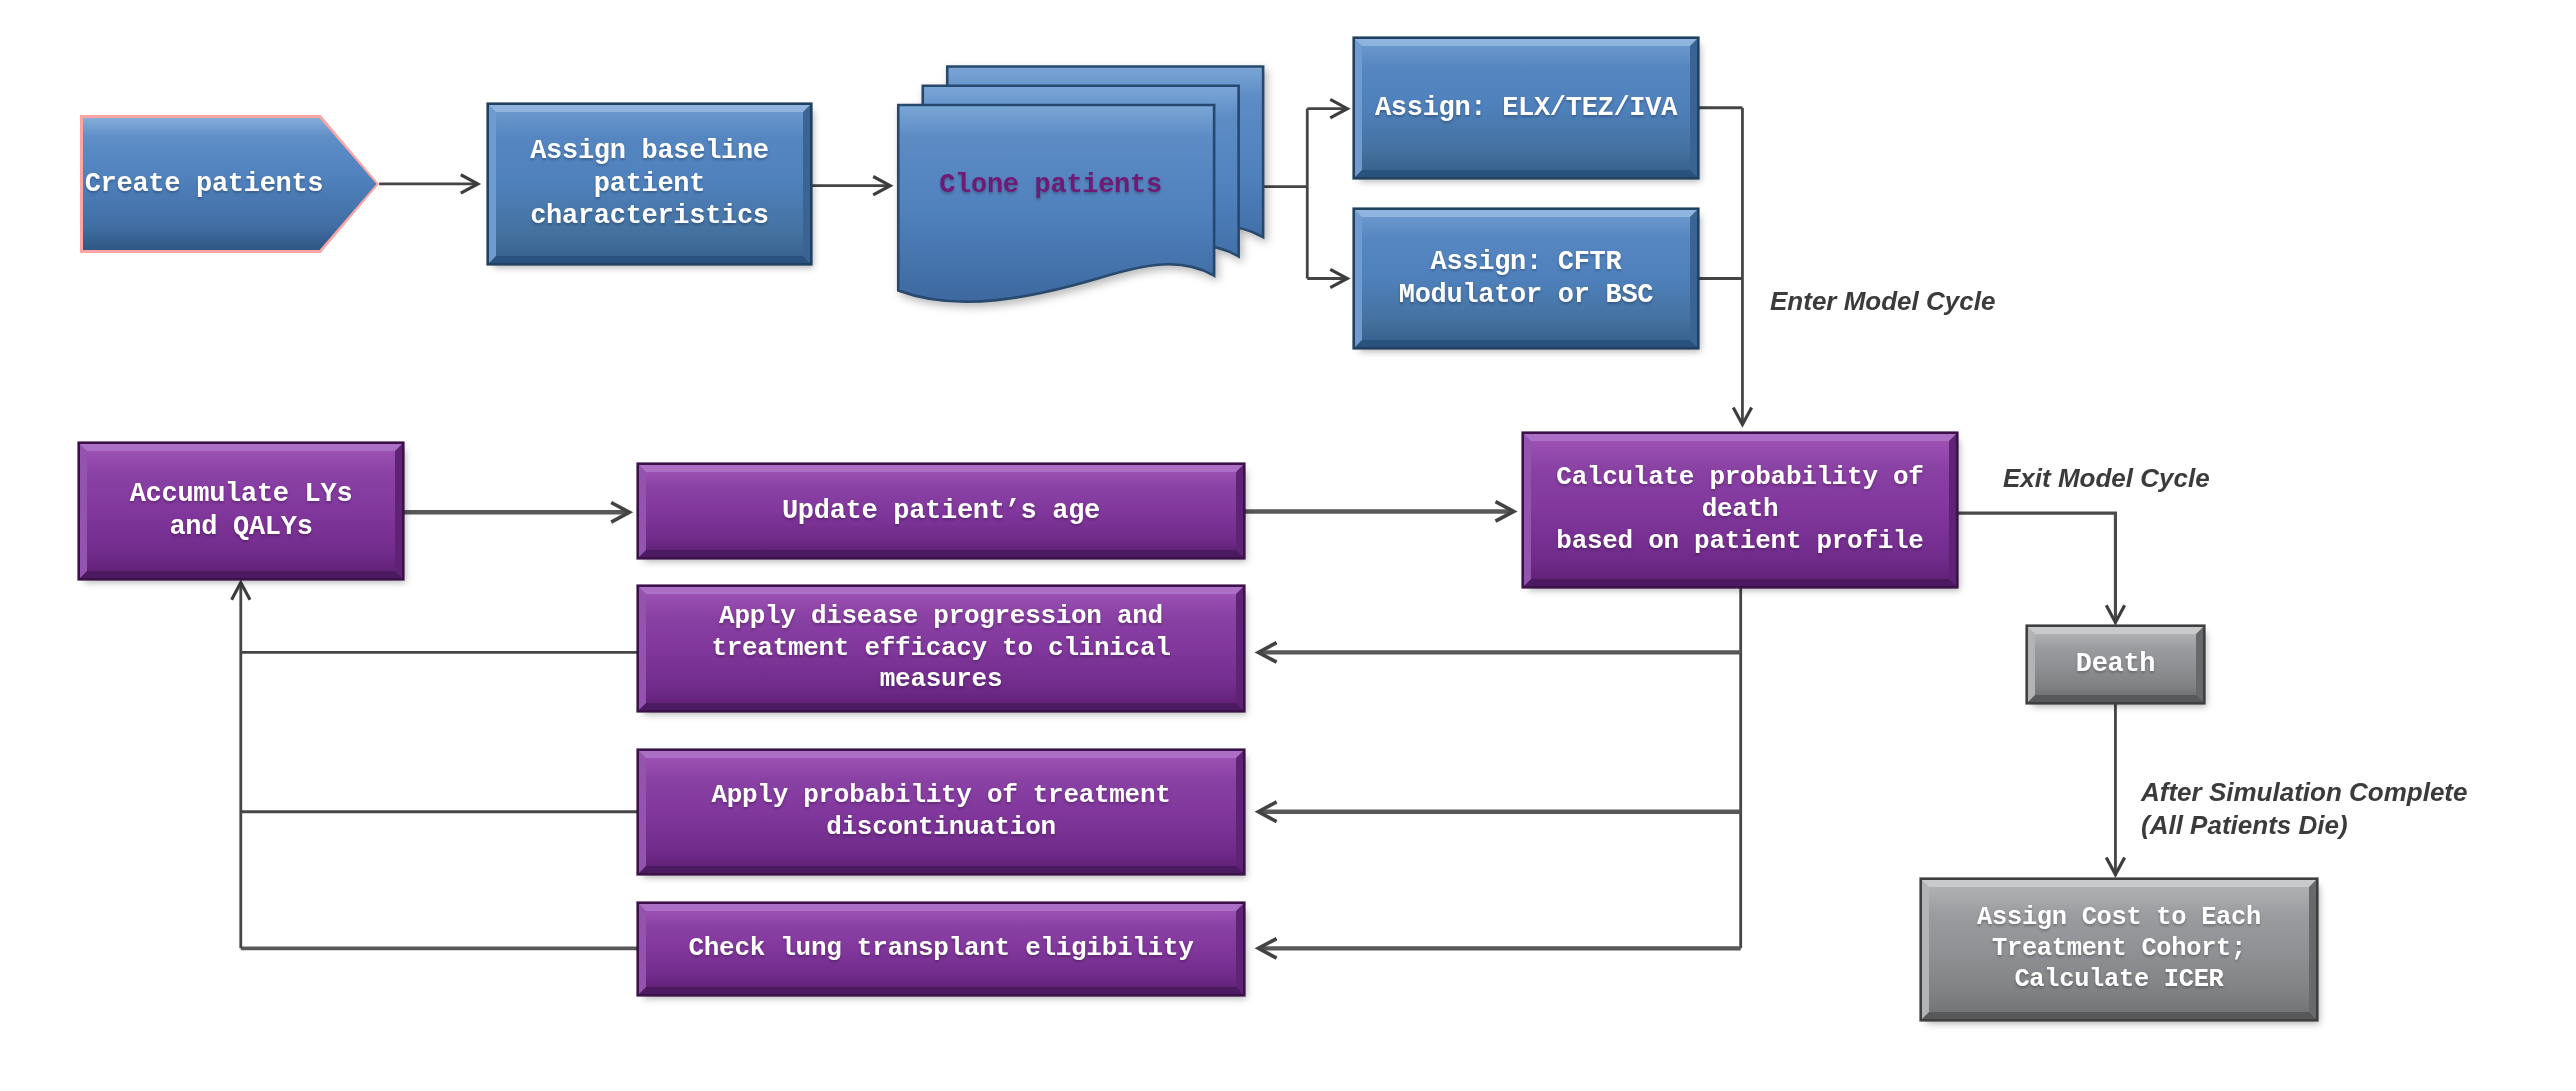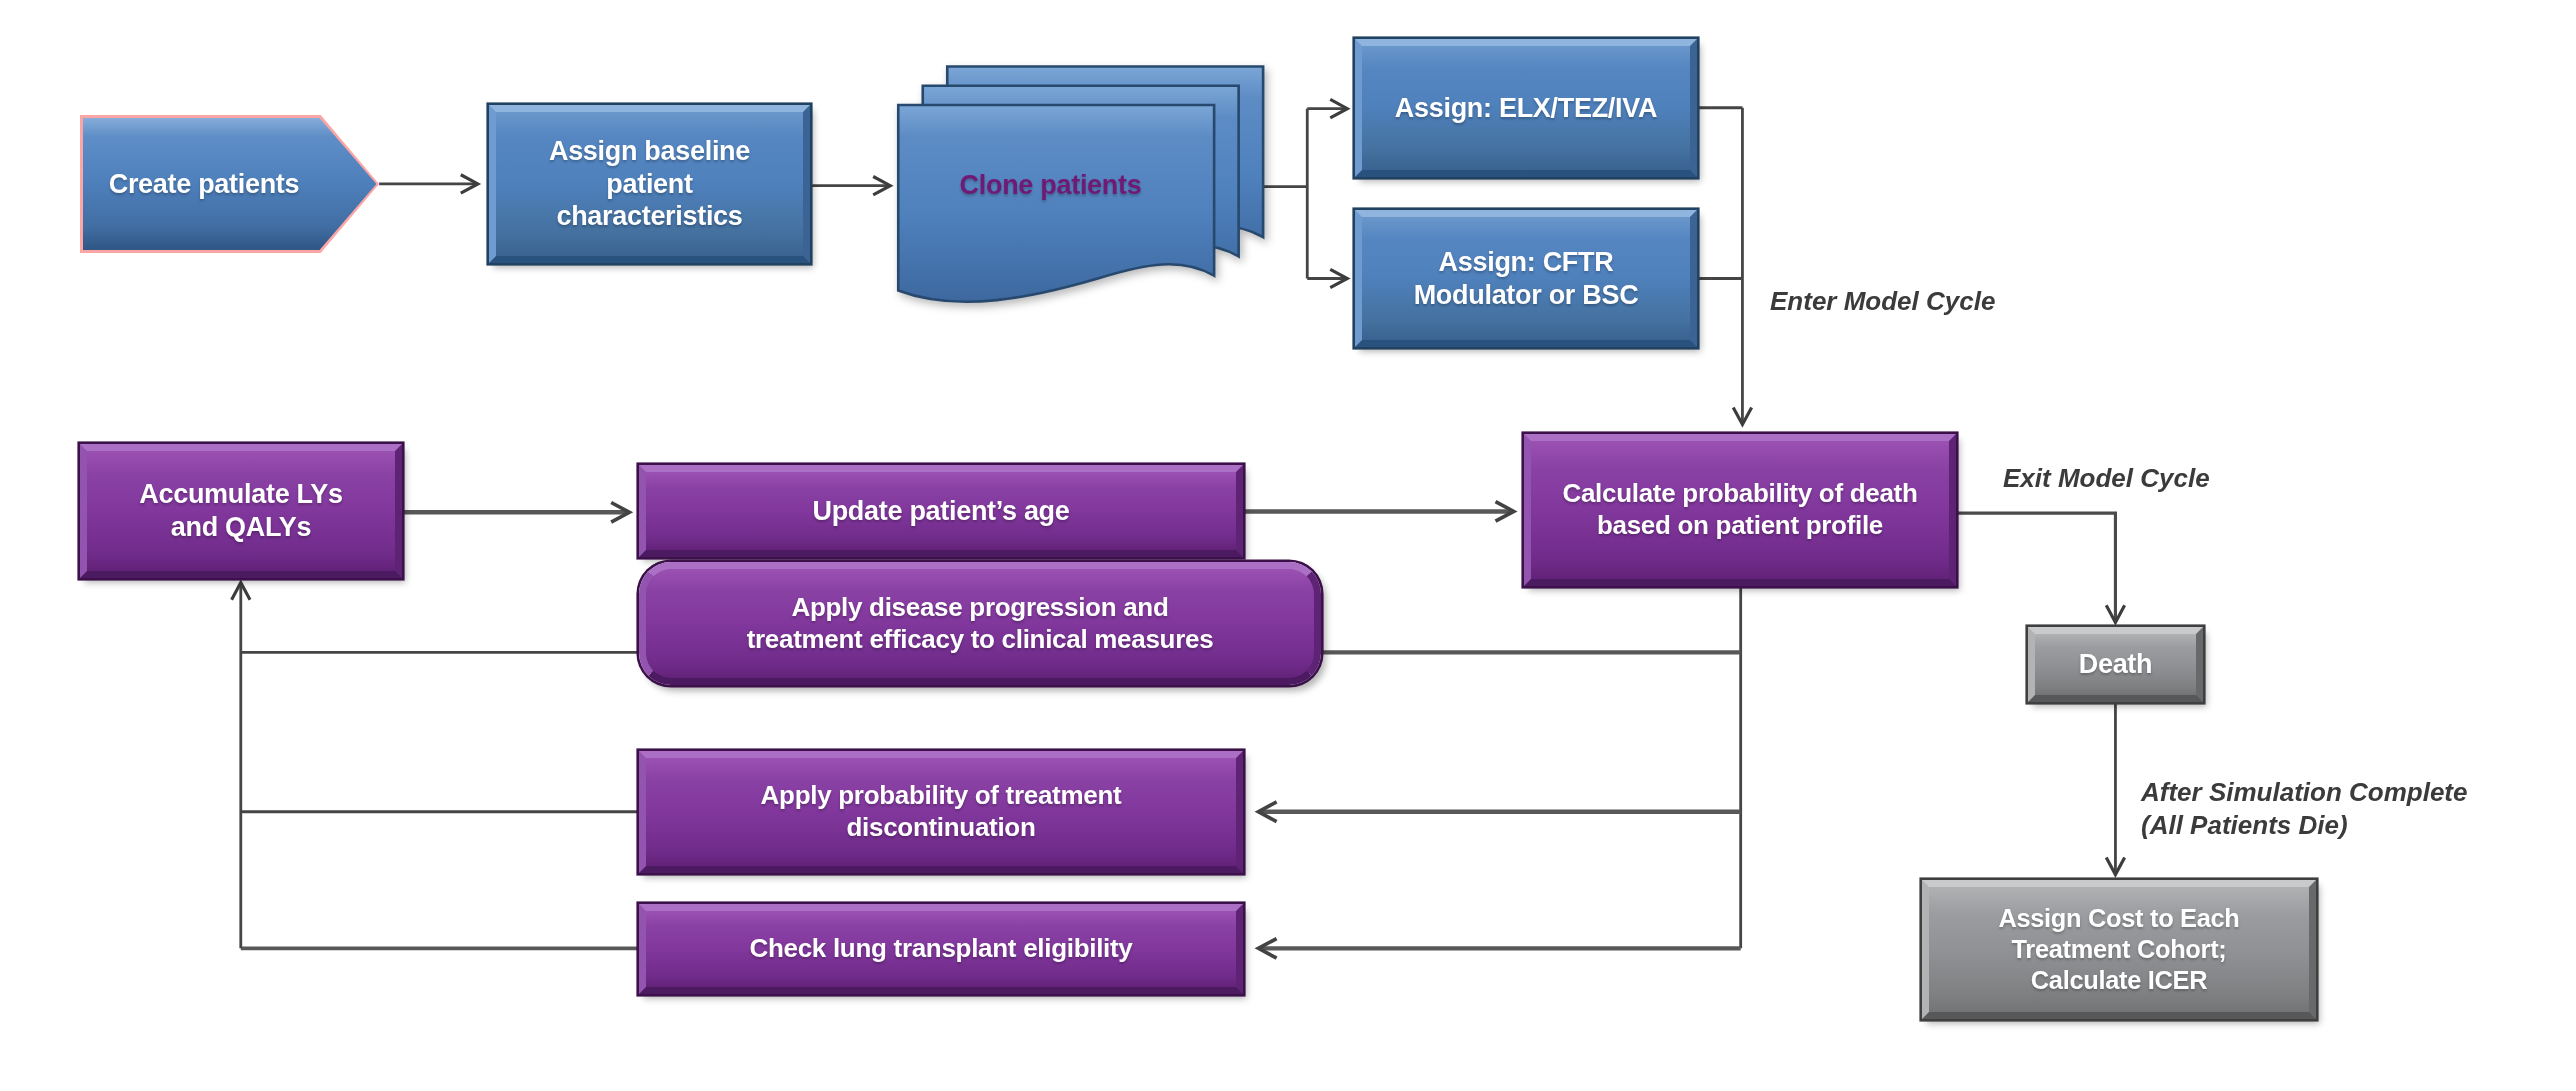--- a/index.html
+++ b/index.html
@@ -22,20 +22,21 @@
     justify-content: center;
     text-align: center;
     color: #ffffff;
     font-weight: 700;
   }
   .node-label {
     white-space: pre-line;
     line-height: 1.22;
     letter-spacing: -0.3px;
     text-shadow: 0 1.8px 2.6px rgba(0,0,0,0.25);
+    font-family: Liberation Mono, monospace;
   }
   .bevel {
     border-style: solid;
     border-width: 7.9px;
   }
   .blue.bevel {
     background: linear-gradient(180deg, #6a97cb 0%, #5586c1 18%, #4f81bd 48%, #44719f 84%, #3a6391 100%);
     border-top-color: #8fb4de;
     border-left-color: #6f9bd0;
     border-right-color: #3b6494;
@@ -194,21 +195,21 @@
 
   <div class="node purple bevel" style="left:80px; top:444px; width:322px; height:134px;">
     <span class="node-label fs31">Accumulate LYs
 and QALYs</span>
   </div>
 
   <div class="node purple bevel" style="left:639px; top:465px; width:604px; height:92px;">
     <span class="node-label fs31">Update patient’s age</span>
   </div>
 
-  <div class="node purple bevel" style="left:639px; top:562px; width:682px; height:123px;border-radius:32px;">
+  <div class="node purple bevel" style="left:639px; top:587px; width:604px; height:123px;">
     <span class="node-label fs30">Apply disease progression and
 treatment efficacy to clinical measures</span>
   </div>
 
   <div class="node purple bevel" style="left:639px; top:751px; width:604px; height:122px;">
     <span class="node-label fs30">Apply probability of treatment
 discontinuation</span>
   </div>
 
   <div class="node purple bevel" style="left:639px; top:904px; width:604px; height:90px;">

